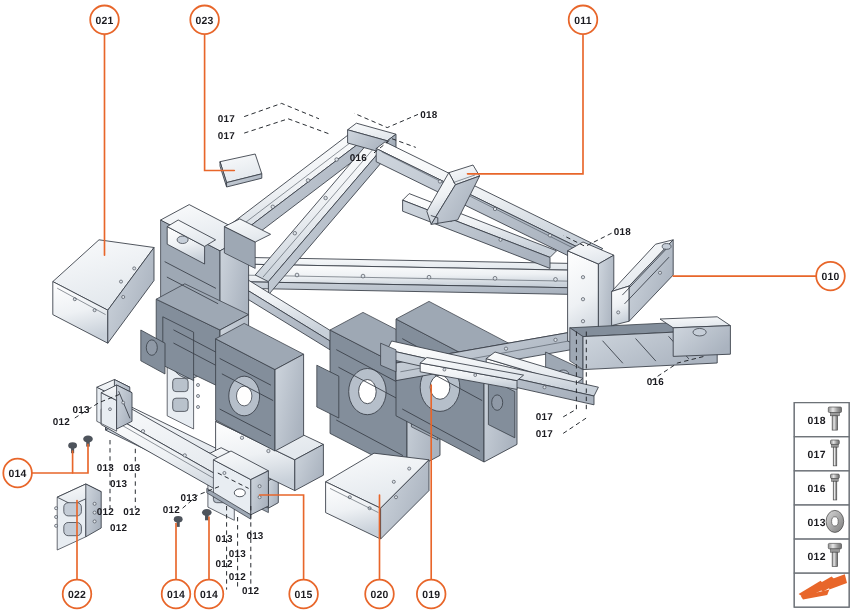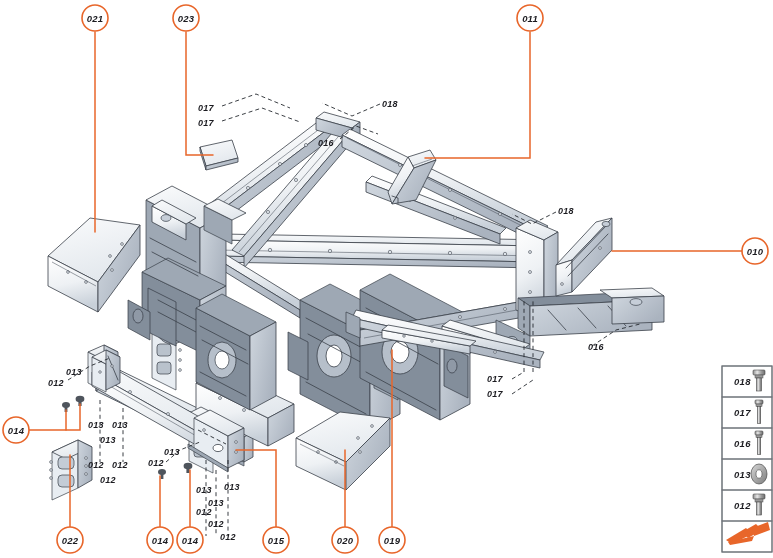--- a/index.html
+++ b/index.html
@@ -1,19 +1,19 @@
 <!DOCTYPE html>
 <html><head>
 <meta charset="utf-8">
 <title>Exploded Parts Diagram</title>
 <style>
   html,body{margin:0;padding:0;background:#ffffff;}
   body{width:773px;height:558px;overflow:hidden;
        font-family:"Liberation Sans", sans-serif;}
-  #stage{position:relative;width:773px;height:552px;background:#fff;font-style:italic;}
+  #stage{position:relative;width:773px;height:552px;background:#fff;}
   #art{position:absolute;left:0;top:0;width:773px;height:558px;}
   .cal-txt{font-family:"Liberation Sans", sans-serif;font-size:9.5px;font-weight:700;
            fill:#1b1b20;letter-spacing:0.2px;}
   .ref-txt{font-family:"Liberation Sans", sans-serif;font-size:9px;font-weight:700;
            fill:#1b1b20;letter-spacing:0.2px;}
   .leg-txt{font-family:"Liberation Sans", sans-serif;font-size:9.5px;font-weight:700;
            fill:#1b1b20;letter-spacing:0.3px;}
 </style>
 </head>
 <body>

